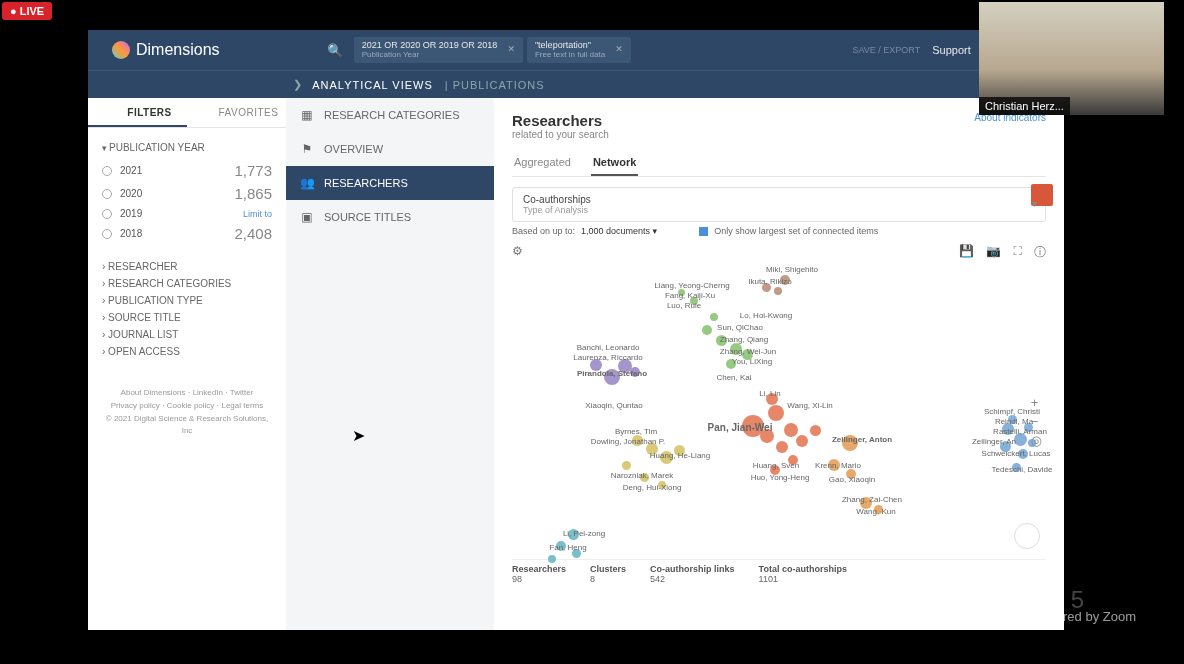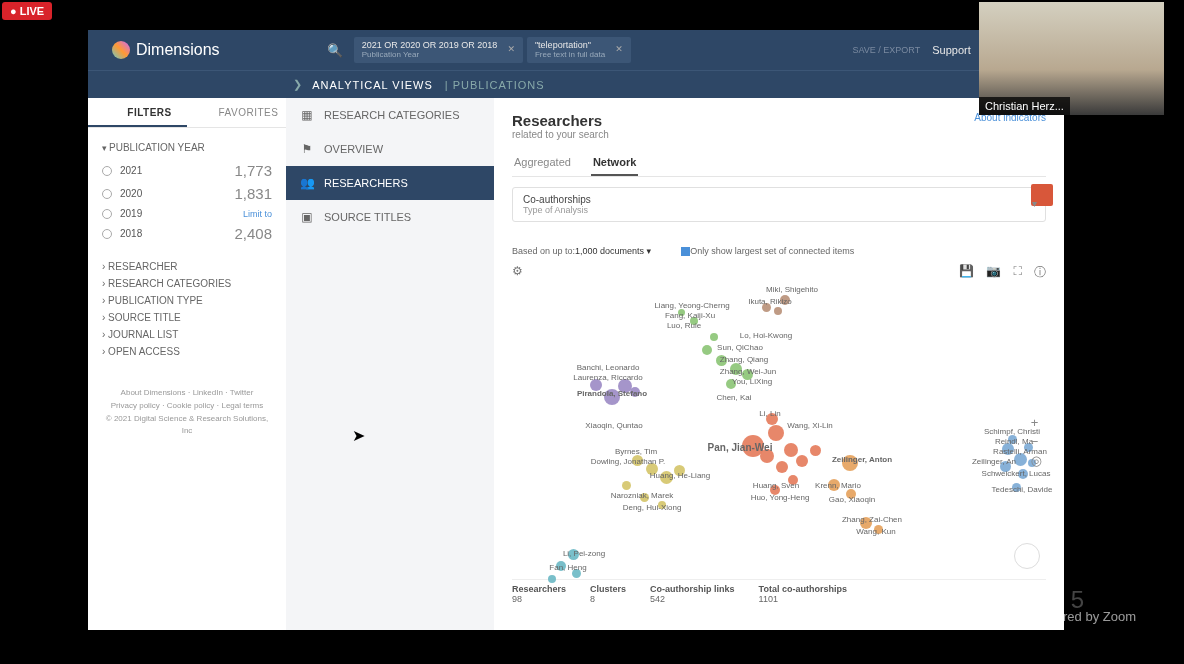--- a/index.html
+++ b/index.html
@@ -50,21 +50,21 @@
 .content h2 { font-size: 15px; color: #333; font-weight: bold; }
 .content .sub { font-size: 10px; color: #888; }
 .about-ind { position: absolute; right: 18px; top: 14px; color: #4a90d9; font-size: 10px; }
 .view-tabs { display: flex; gap: 18px; margin-top: 10px; font-size: 11px; border-bottom: 1px solid #e5e5e5; }
 .view-tab { padding: 6px 2px; color: #888; cursor: pointer; }
 .view-tab.active { color: #333; border-bottom: 2px solid #555; font-weight: bold; }
 .analysis-box { border: 1px solid #e0e0e0; border-radius: 3px; padding: 6px 10px; margin-top: 10px; font-size: 10px; position: relative; }
 .analysis-box .t1 { font-weight: normal; color: #444; }
 .analysis-box .t2 { color: #999; font-size: 9px; }
 .vos-badge { position: absolute; right: -8px; top: -4px; width: 22px; height: 22px; background: #d8573a; border-radius: 2px; }
-.controls-row { display: flex; align-items: center; font-size: 9px; color: #666; margin-top: 24px; text-align: right; }
+.controls-row { display: flex; align-items: center; gap: 6px; font-size: 9px; color: #666; margin-top: 4px; text-align: right; }
 .controls-row .dd { color: #333; }
 .controls-row .cb { width: 9px; height: 9px; background: #4a90d9; display: inline-block; }
 .toolbar-row { display: flex; margin-top: 8px; font-size: 12px; color: #777; }
 .toolbar-row .left { }
 .toolbar-row .right { margin-left: auto; display: flex; gap: 12px; }
 
 .graph { position: relative; height: 290px; margin-top: 4px; }
 .node { position: absolute; border-radius: 50%; opacity: 0.9; }
 .nlabel { position: absolute; font-size: 8px; color: #666; white-space: nowrap; transform: translate(-50%,-50%); }
 .cluster-purple .node { background: #9b8ac4; }
@@ -138,21 +138,21 @@
       <div class="filter-section">
         <div class="filter-header open">PUBLICATION YEAR</div>
         <div class="year-row">
             <span class="radio"></span>
             <span>2021</span>
             <span class="val">1,773</span>
           </div>
         <div class="year-row">
             <span class="radio"></span>
             <span>2020</span>
-            <span class="val">1,831</span>
+            <span class="val">1,865</span>
           </div>
         <div class="year-row">
             <span class="radio"></span>
             <span>2019</span>
             <span class="limit">Limit to</span>
           </div>
         <div class="year-row">
             <span class="radio"></span>
             <span>2018</span>
             <span class="val">2,408</span>

